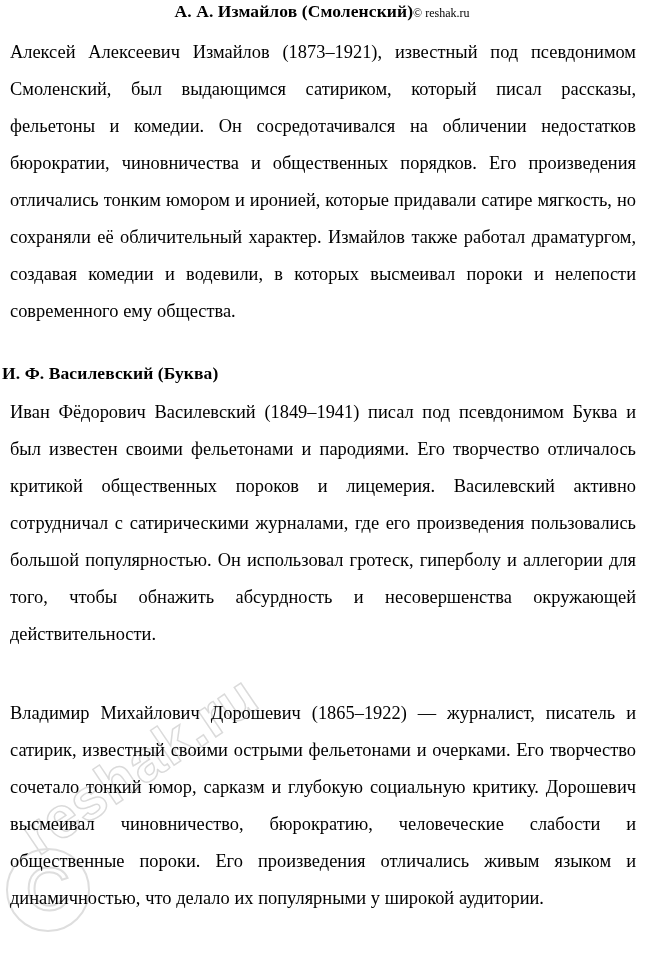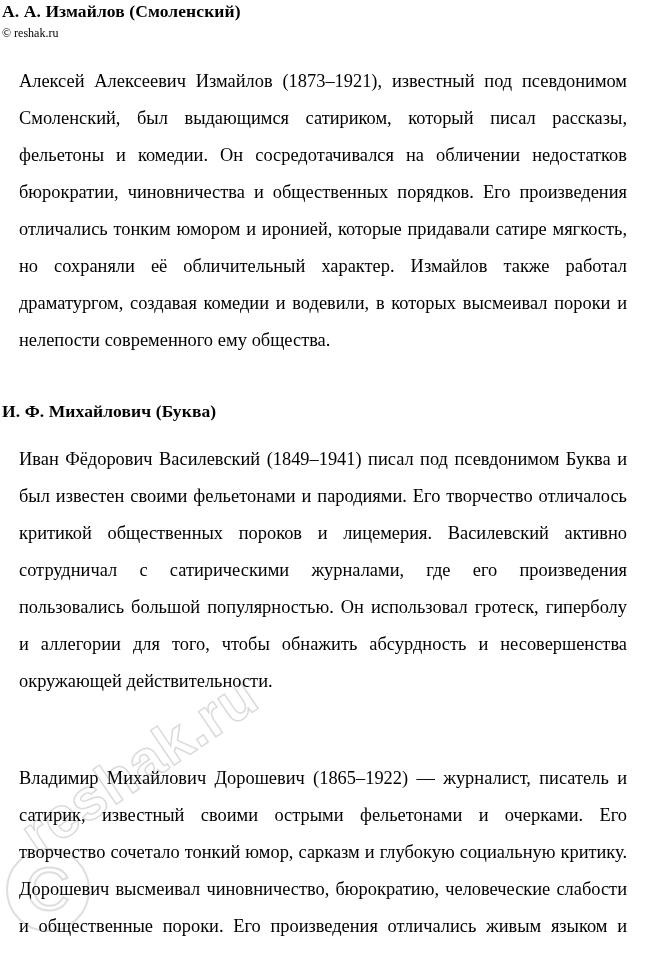--- a/index.html
+++ b/index.html
@@ -82,38 +82,37 @@
     font-weight: 700;
     line-height: 22px;
     margin: 0;
     letter-spacing: 0.1px;
     white-space: nowrap;
   }
 
   .heading-row {
     display: flex;
     align-items: baseline;
-    justify-content: flex-start;
-    flex-direction: column;
+    justify-content: center;
   }
 
   .site-credit {
     font-size: 12px;
     font-weight: 400;
     line-height: 22px;
     white-space: nowrap;
     padding-right: 2px;
   }
 
   .body-paragraph {
     font-size: 18.4px;
     line-height: 37px;
     text-align: justify;
     text-align-last: left;
-    margin: 17px;
+    margin: 8px;
     hyphens: none;
     word-spacing: 0.2px;
   }
   .gap-after-heading { height: 2px; }
   .gap-before-heading { height: 24px; }
 </style>
 </head>
 <body>
 
 <div id="page">
@@ -129,21 +128,21 @@
       <h2 class="section-heading">А. А. Измайлов (Смоленский)</h2>
       <div class="site-credit">© reshak.ru</div>
     </div>
 
     <div class="gap-after-heading"></div>
 
     <p class="body-paragraph">Алексей Алексеевич Измайлов (1873–1921), известный под псевдонимом Смоленский, был выдающимся сатириком, который писал рассказы, фельетоны и комедии. Он сосредотачивался на обличении недостатков бюрократии, чиновничества и общественных порядков. Его произведения отличались тонким юмором и иронией, которые придавали сатире мягкость, но сохраняли её обличительный характер. Измайлов также работал драматургом, создавая комедии и водевили, в которых высмеивал пороки и нелепости современного ему общества.</p>
 
     <div class="gap-before-heading"></div>
 
-    <h2 class="section-heading">И. Ф. Михайлович (Буква)</h2>
+    <h2 class="section-heading">И. Ф. Василевский (Буква)</h2>
 
     <div class="gap-after-heading"></div>
 
     <p class="body-paragraph">Иван Фёдорович Василевский (1849–1941) писал под псевдонимом Буква и был известен своими фельетонами и пародиями. Его творчество отличалось критикой общественных пороков и лицемерия. Василевский активно сотрудничал с сатирическими журналами, где его произведения пользовались большой популярностью. Он использовал гротеск, гиперболу и аллегории для того, чтобы обнажить абсурдность и несовершенства окружающей действительности.</p>
 
     <div class="gap-before-heading"></div>
 
 
     <div class="gap-after-heading"></div>
 

